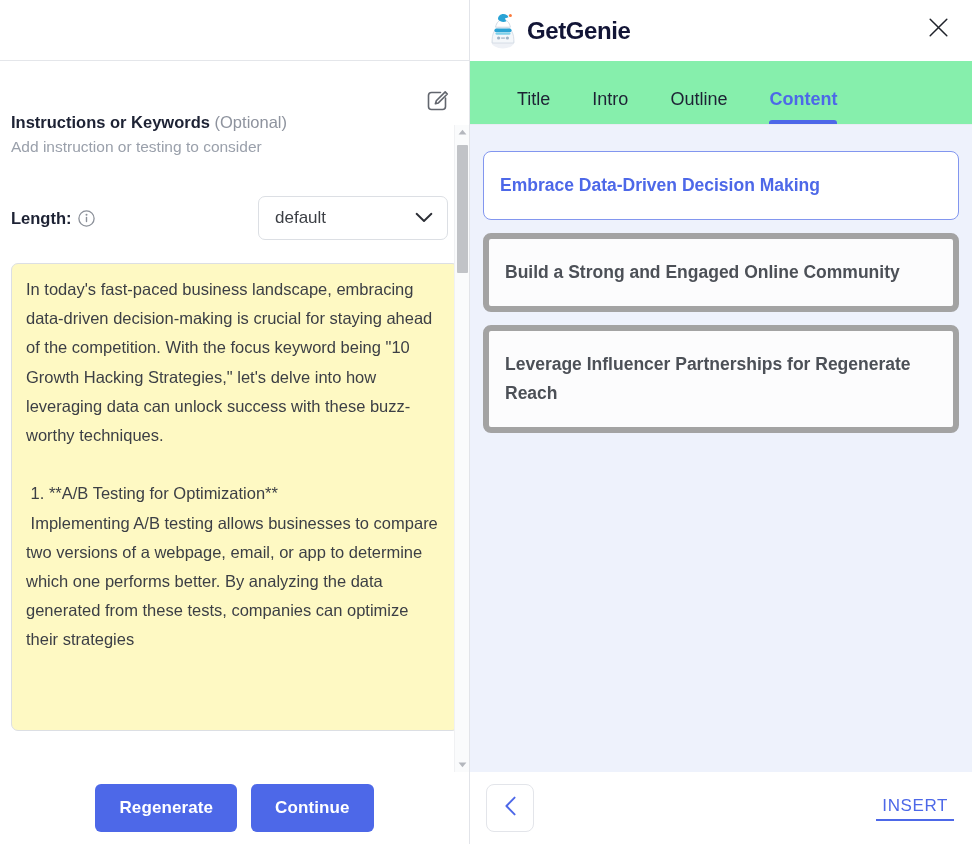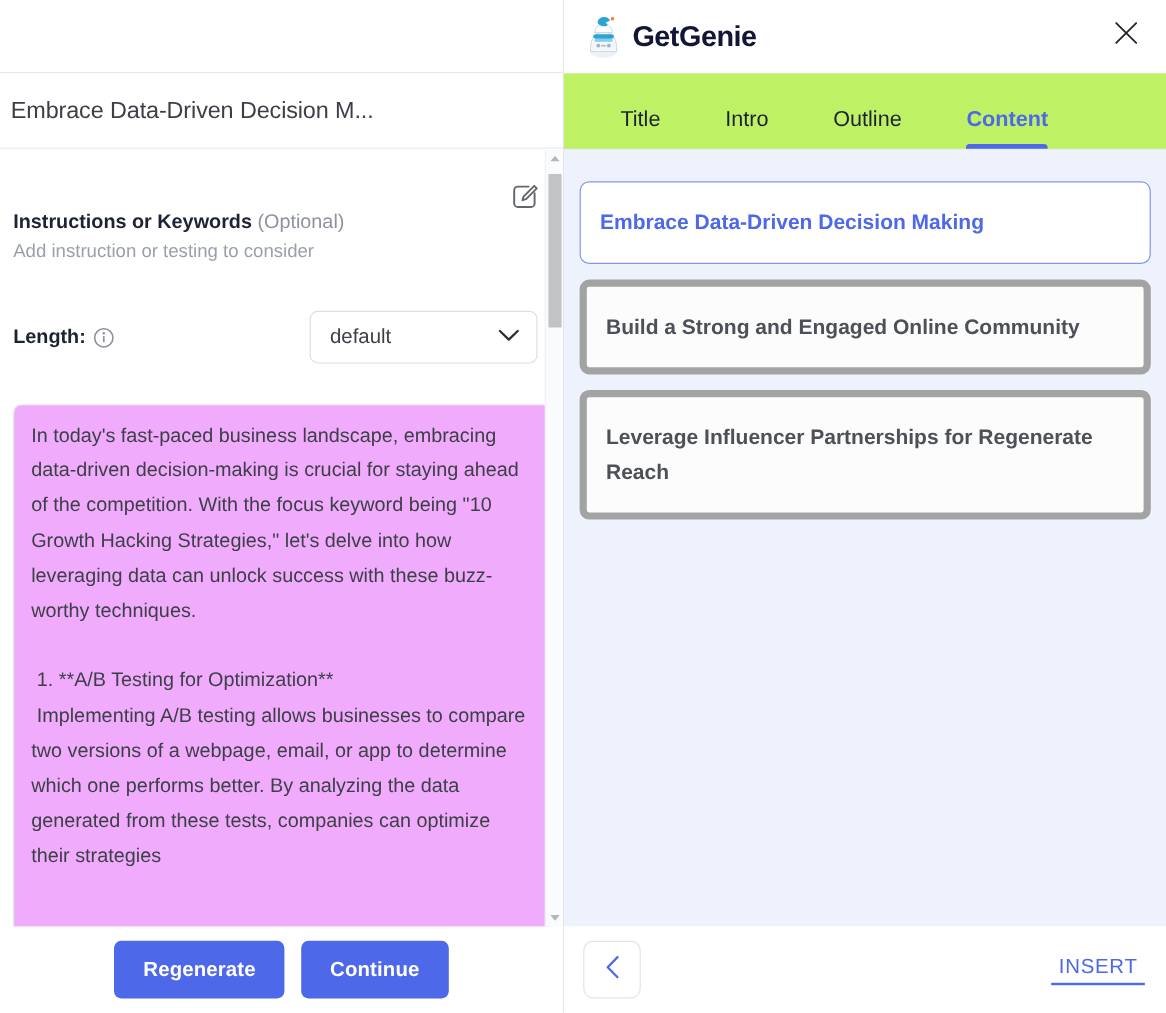--- a/index.html
+++ b/index.html
@@ -96,24 +96,24 @@
     border-radius: 7px;
     background: #fff;
     display: flex; align-items: center; justify-content: space-between;
     padding: 0 14px 0 16px;
     cursor: pointer;
     margin-left: 10px;
   }
   .length-select .val { font-size: 17px; color: #3c3f45; }
 
   .content-box {
-    margin-top: 34px;
+    margin-top: 23px;
     border: 1px solid #dcdfe4;
     border-radius: 7px;
-    background: #f0abfc;
+    background: #fef9c3;
     height: 468px;
     padding: 11px 14px 11px 14px;
     overflow: hidden;
     position: relative;
   }
   .content-text {
     font-size: 16.5px;
     line-height: 29.2px;
     color: #3c3f45;
     white-space: pre-wrap;
@@ -188,22 +188,22 @@
     position: absolute; right: 14px; top: 7px;
     width: 40px; height: 40px;
     display: flex; align-items: center; justify-content: center;
     cursor: pointer;
   }
 
   .rp-tabs {
     height: 64px;
     display: flex; align-items: flex-end;
     padding-left: 26px;
-    gap: 12px;
-    background: #bef264;
+    gap: 0;
+    background: #86efac;
     border-bottom: 1px solid #e9ecf3;
   }
   .tab {
     position: relative;
     font-size: 18px;
     font-weight: 500;
     color: #1d2234;
     padding: 0 21px 16px 21px;
     cursor: pointer;
     line-height: 1;
@@ -273,23 +273,20 @@
 </style>
 </head>
 <body>
 
 <div id="app">
 
   <div class="left-panel">
 
     <div class="left-topbar"></div>
 
-    <div class="doc-title-row">
-      <div class="doc-title">Embrace Data-Driven Decision M...</div>
-    </div>
 
     <div class="left-scroll-area">
       <div class="left-content">
 
         <div class="instr-block">
           <div class="instr-title">
             <span>Instructions or Keywords</span><span class="optional"> (Optional)</span>
           </div>
           <div class="instr-sub">Add instruction or testing to consider</div>
         </div>

